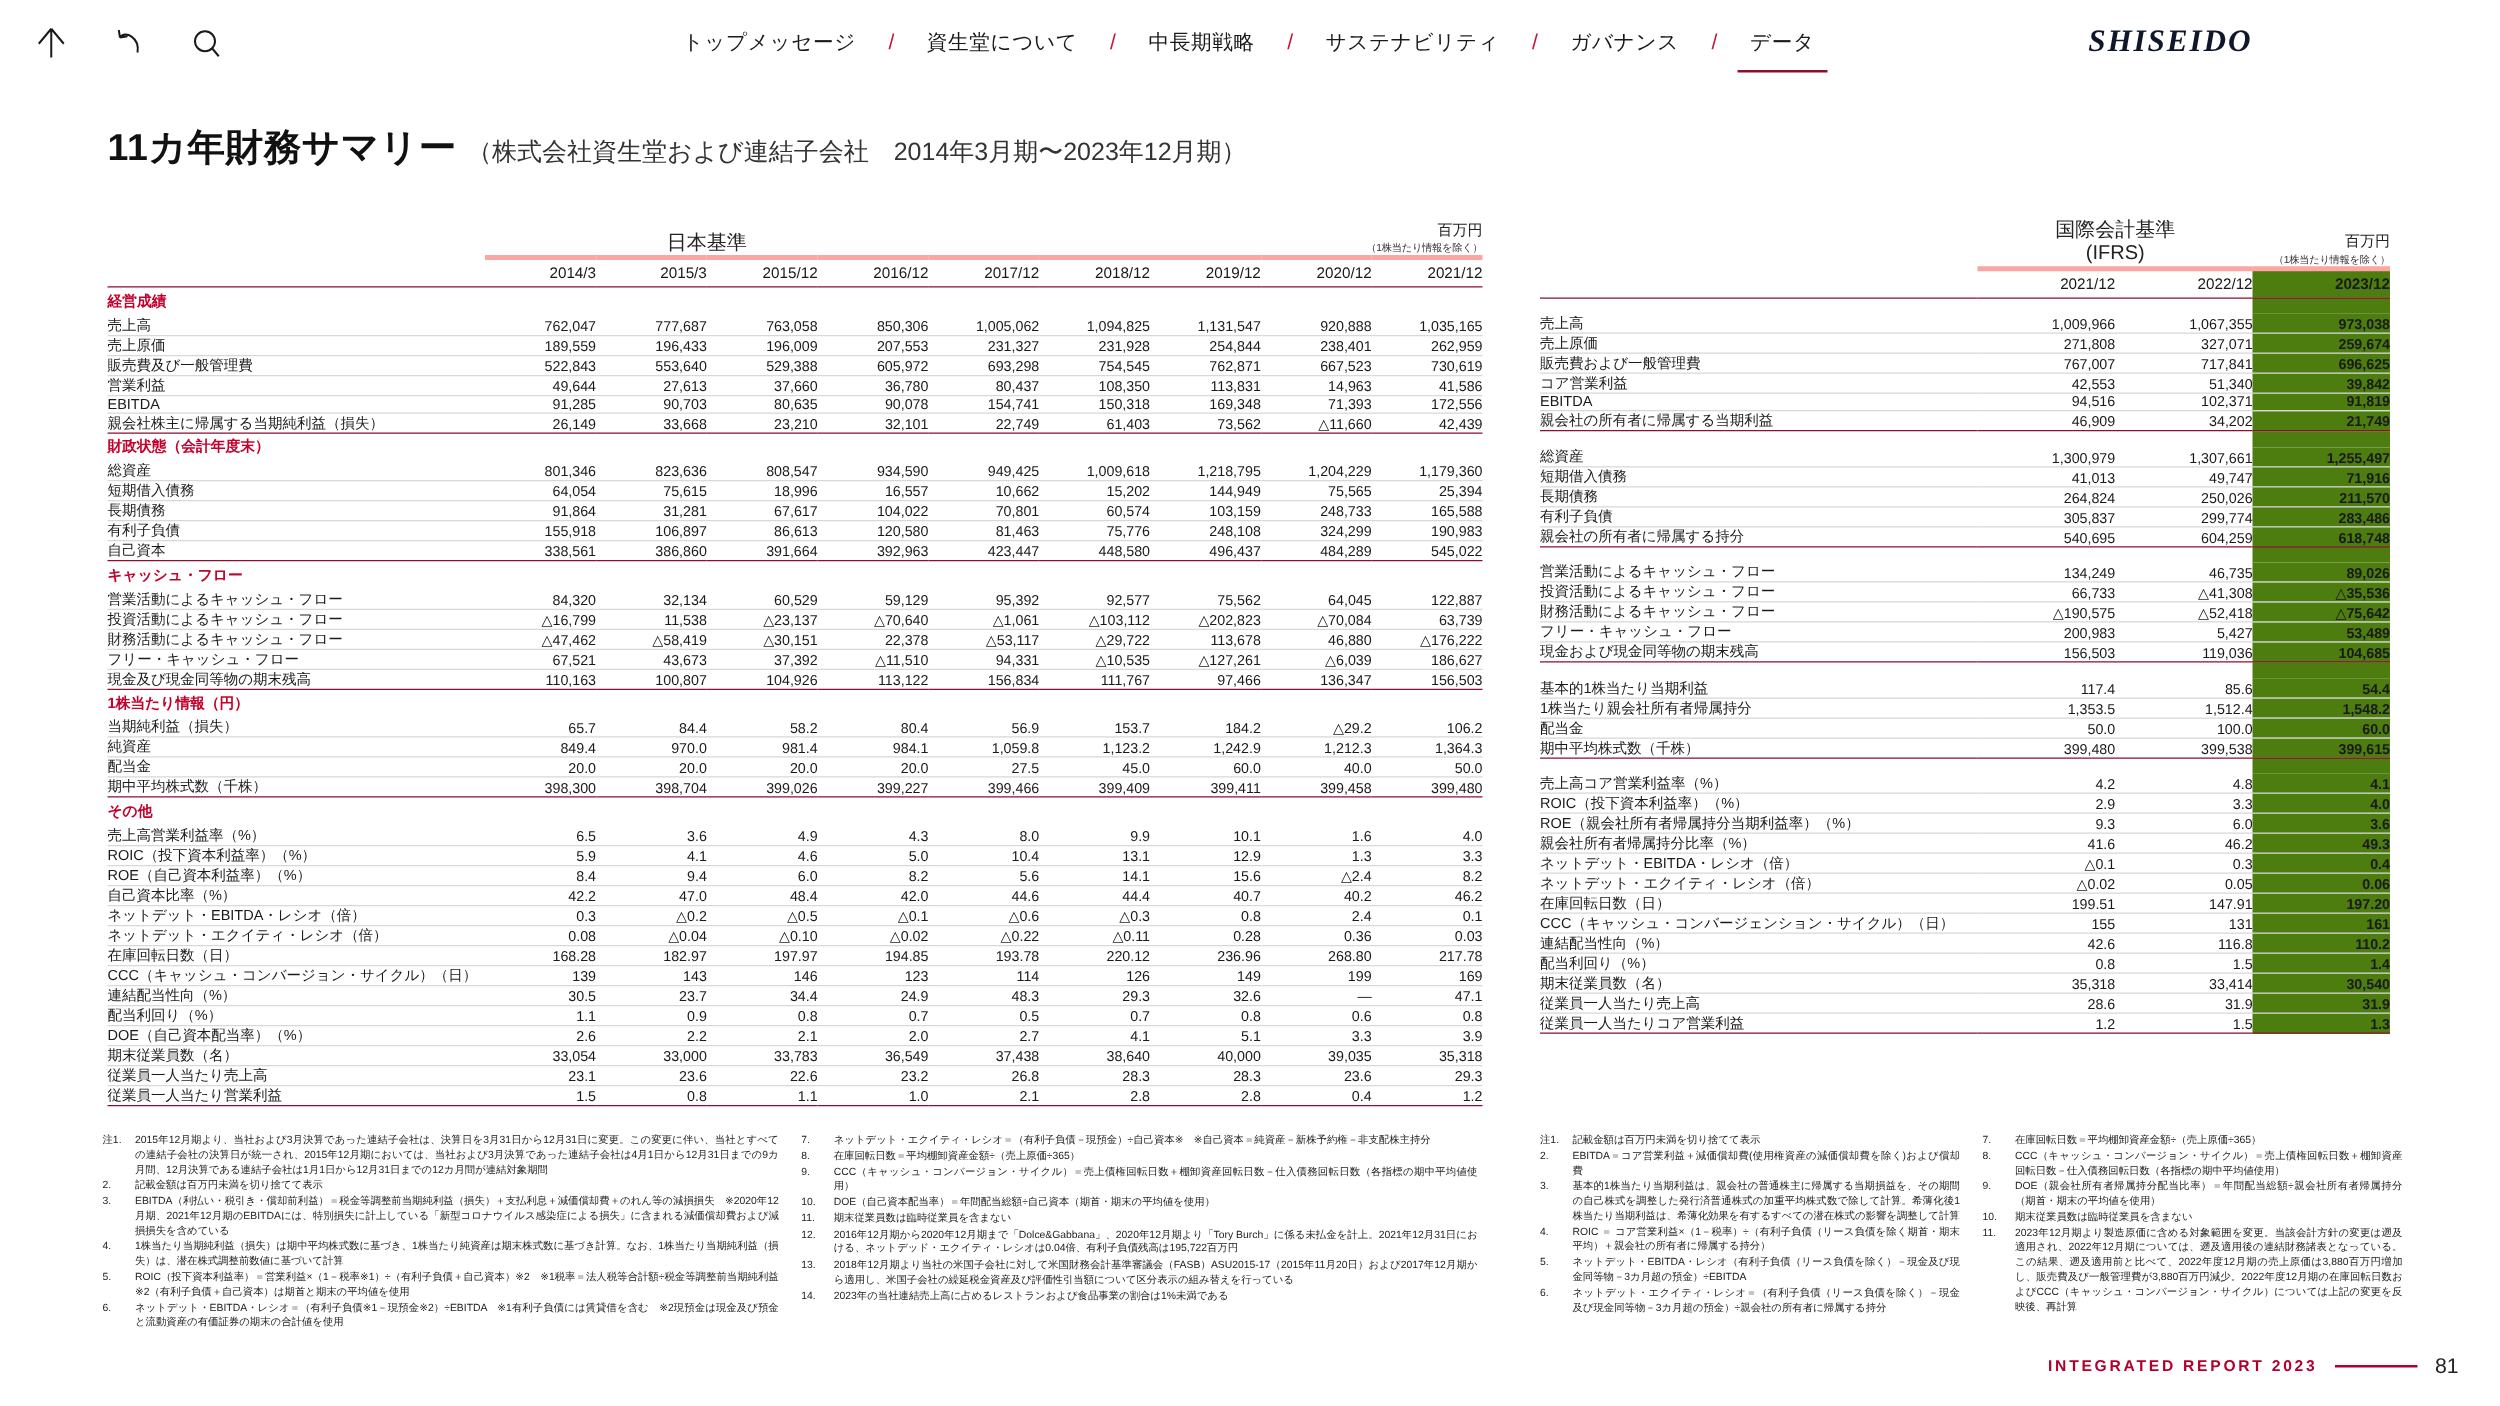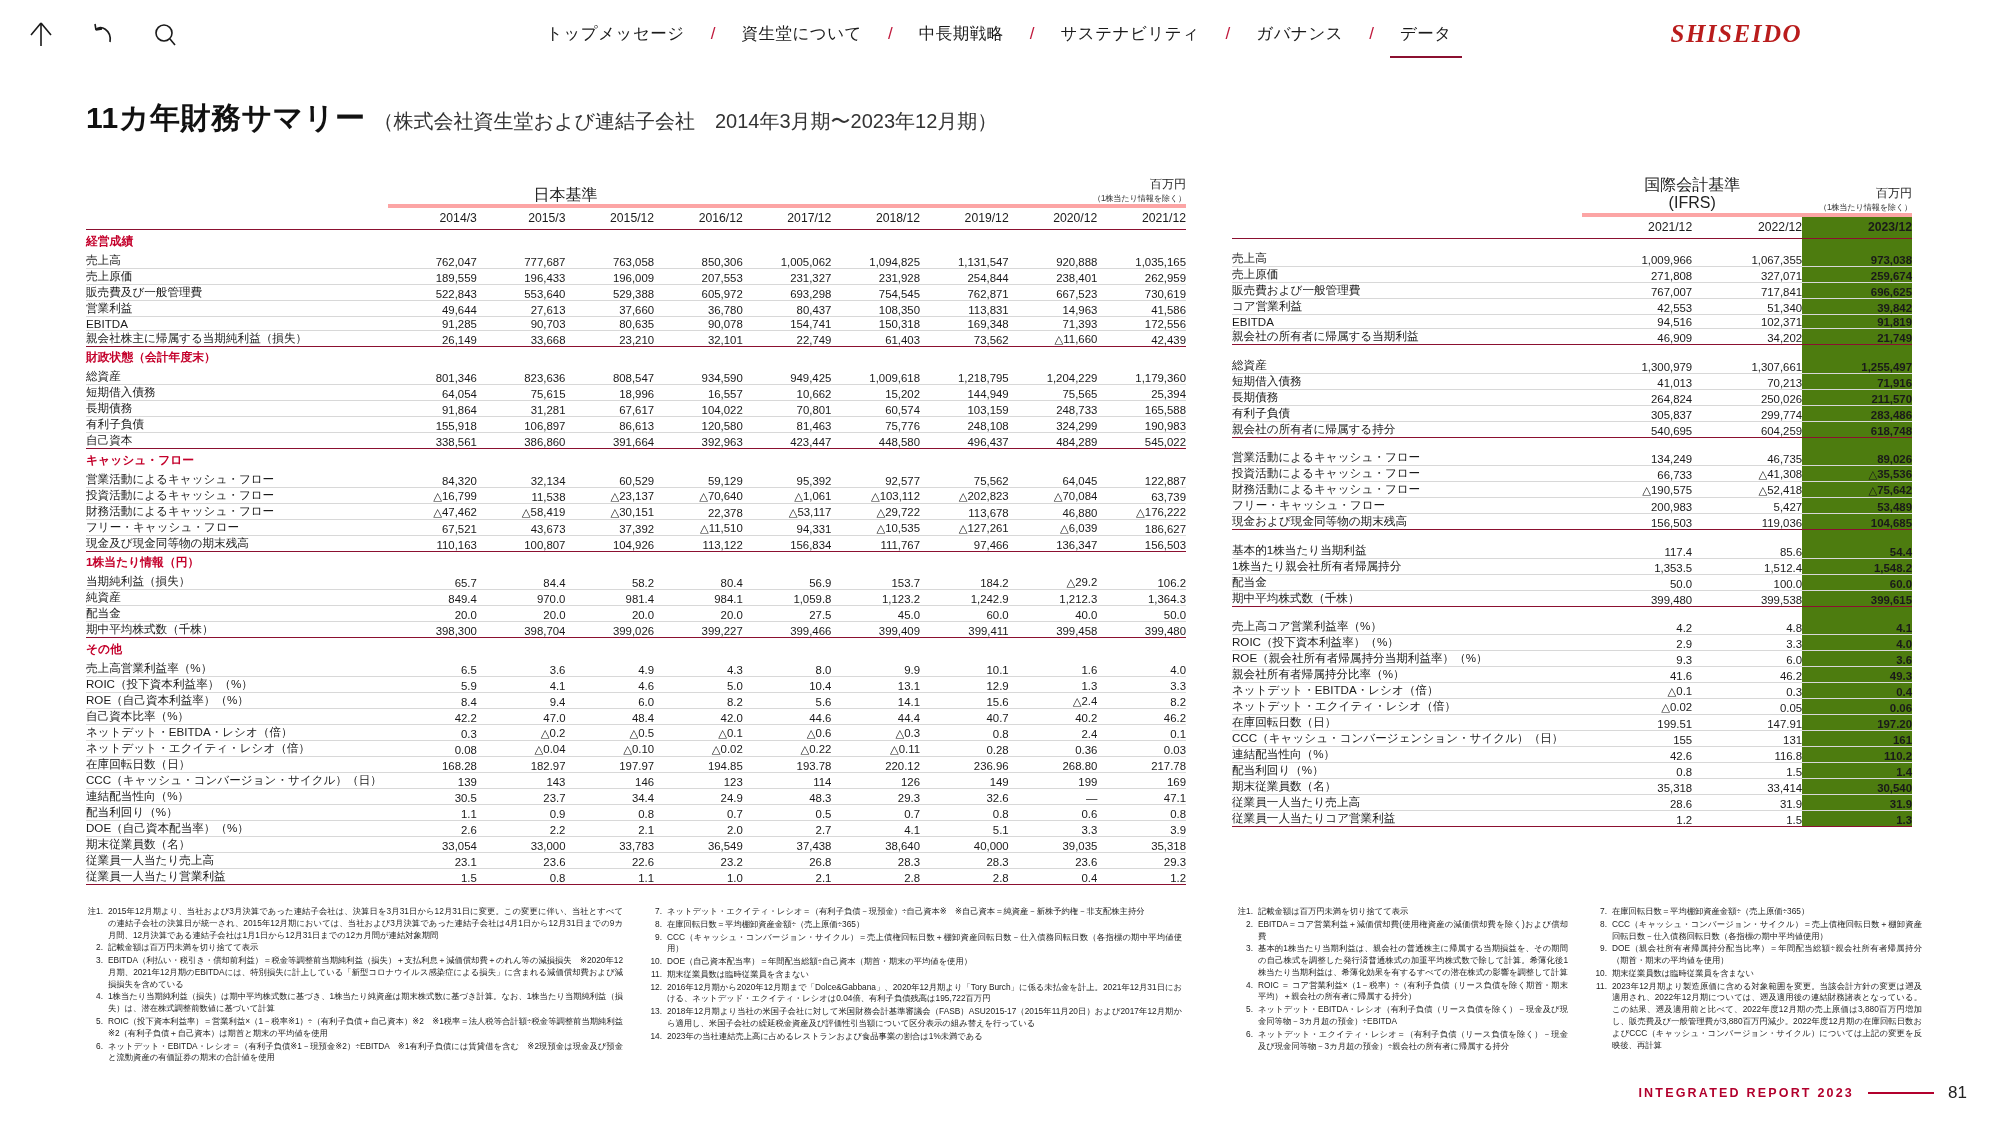--- a/index.html
+++ b/index.html
@@ -32,21 +32,21 @@
   }
   .nav-link.active { color: #1a1a1a; }
   .nav-link.active::after {
     content: ""; position: absolute; left: 16px; right: 16px; bottom: -13px;
     height: 2.5px; background: #8b1030;
   }
   .nav-sep { color: #c0193c; font-size: 17px; font-weight: 300; }
 
   .logo {
     position: absolute; right: 26px; top: 50%; transform: translateY(-50%);
-    color: #b91c1c; font-weight: 700; font-size: 25px; letter-spacing: 1.5px;
+    color: #0f172a; font-weight: 700; font-size: 25px; letter-spacing: 1.5px;
     font-family: "Liberation Serif", "DejaVu Serif", serif;
     font-style: italic;
   }
 
   
   .title-row {
     position: absolute; left: 86px; top: 98px;
     display: flex; align-items: baseline;
   }
   .title-main { font-size: 30px; font-weight: 700; letter-spacing: .5px; color: #111; }
@@ -110,21 +110,21 @@
 
   
   .notes {
     position: absolute; font-size: 8.3px; line-height: 1.42; color: #222;
   }
   .notes-left  { left: 82px;  top: 906px; width: 1100px; }
   .notes-right { left: 1232px; top: 906px; width: 690px; }
   .notes-cols { display: flex; gap: 18px; }
   .notes-col { flex: 1; }
   .note { display: flex; margin-bottom: 1px; }
-  .note-n { width: 26px; flex: 0 0 26px; text-align: right; padding-right: 5px; white-space: nowrap; }
+  .note-n { width: 26px; flex: 0 0 26px; text-align: left; padding-right: 5px; white-space: nowrap; }
   .note-t { flex: 1; text-align: justify; }
 
   
   .footer {
     position: absolute; right: 26px; bottom: 22px;
     display: flex; align-items: center; gap: 0;
   }
   .footer-title {
     color: #b2002d; font-size: 12.5px; letter-spacing: 2.2px; font-weight: 600;
     font-family: "Liberation Sans", sans-serif;
@@ -753,21 +753,21 @@
           </tr>
           <tr>
             <td class="cell-lbl">総資産</td>
             <td class="cell-num">1,300,979</td>
             <td class="cell-num">1,307,661</td>
             <td class="cell-num hl">1,255,497</td>
           </tr>
           <tr>
             <td class="cell-lbl">短期借入債務</td>
             <td class="cell-num">41,013</td>
-            <td class="cell-num">70,213</td>
+            <td class="cell-num">49,747</td>
             <td class="cell-num hl">71,916</td>
           </tr>
           <tr>
             <td class="cell-lbl">長期債務</td>
             <td class="cell-num">264,824</td>
             <td class="cell-num">250,026</td>
             <td class="cell-num hl">211,570</td>
           </tr>
           <tr>
             <td class="cell-lbl">有利子負債</td>

